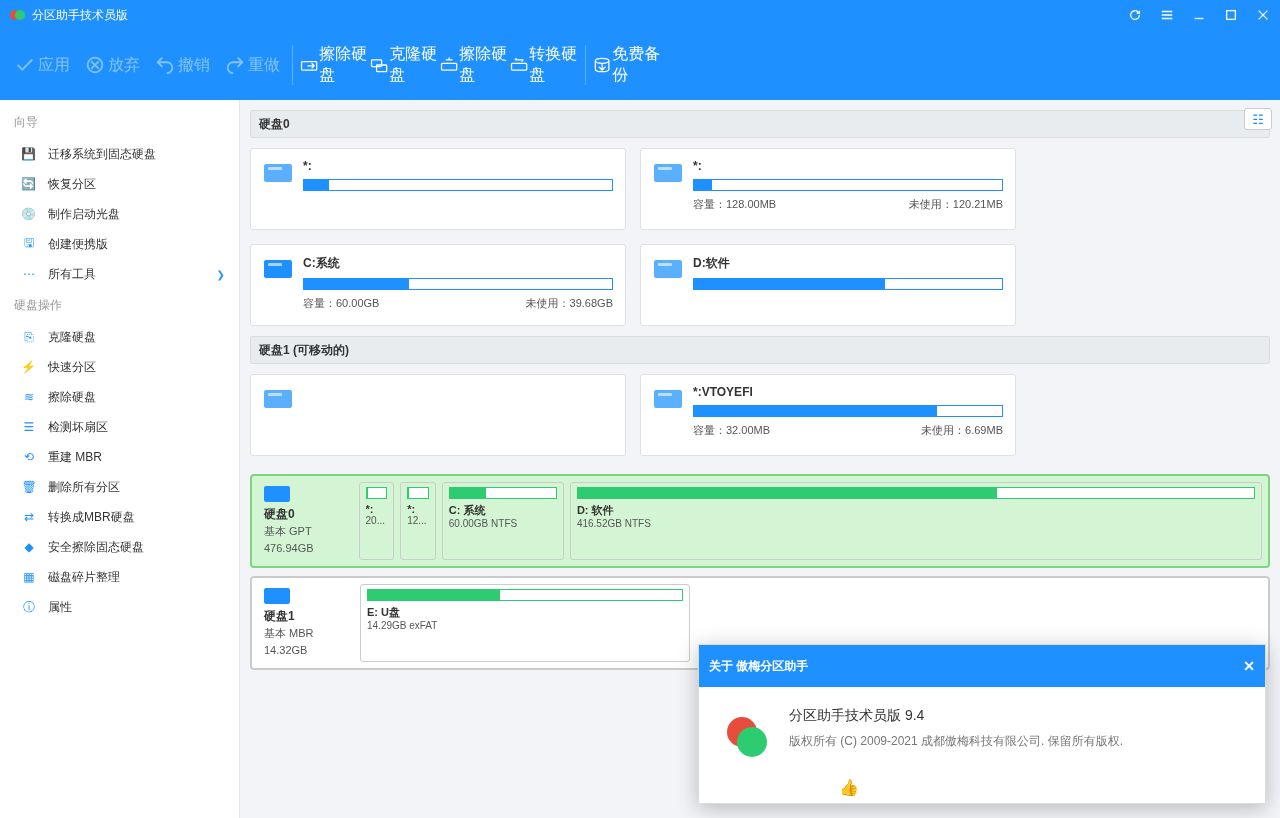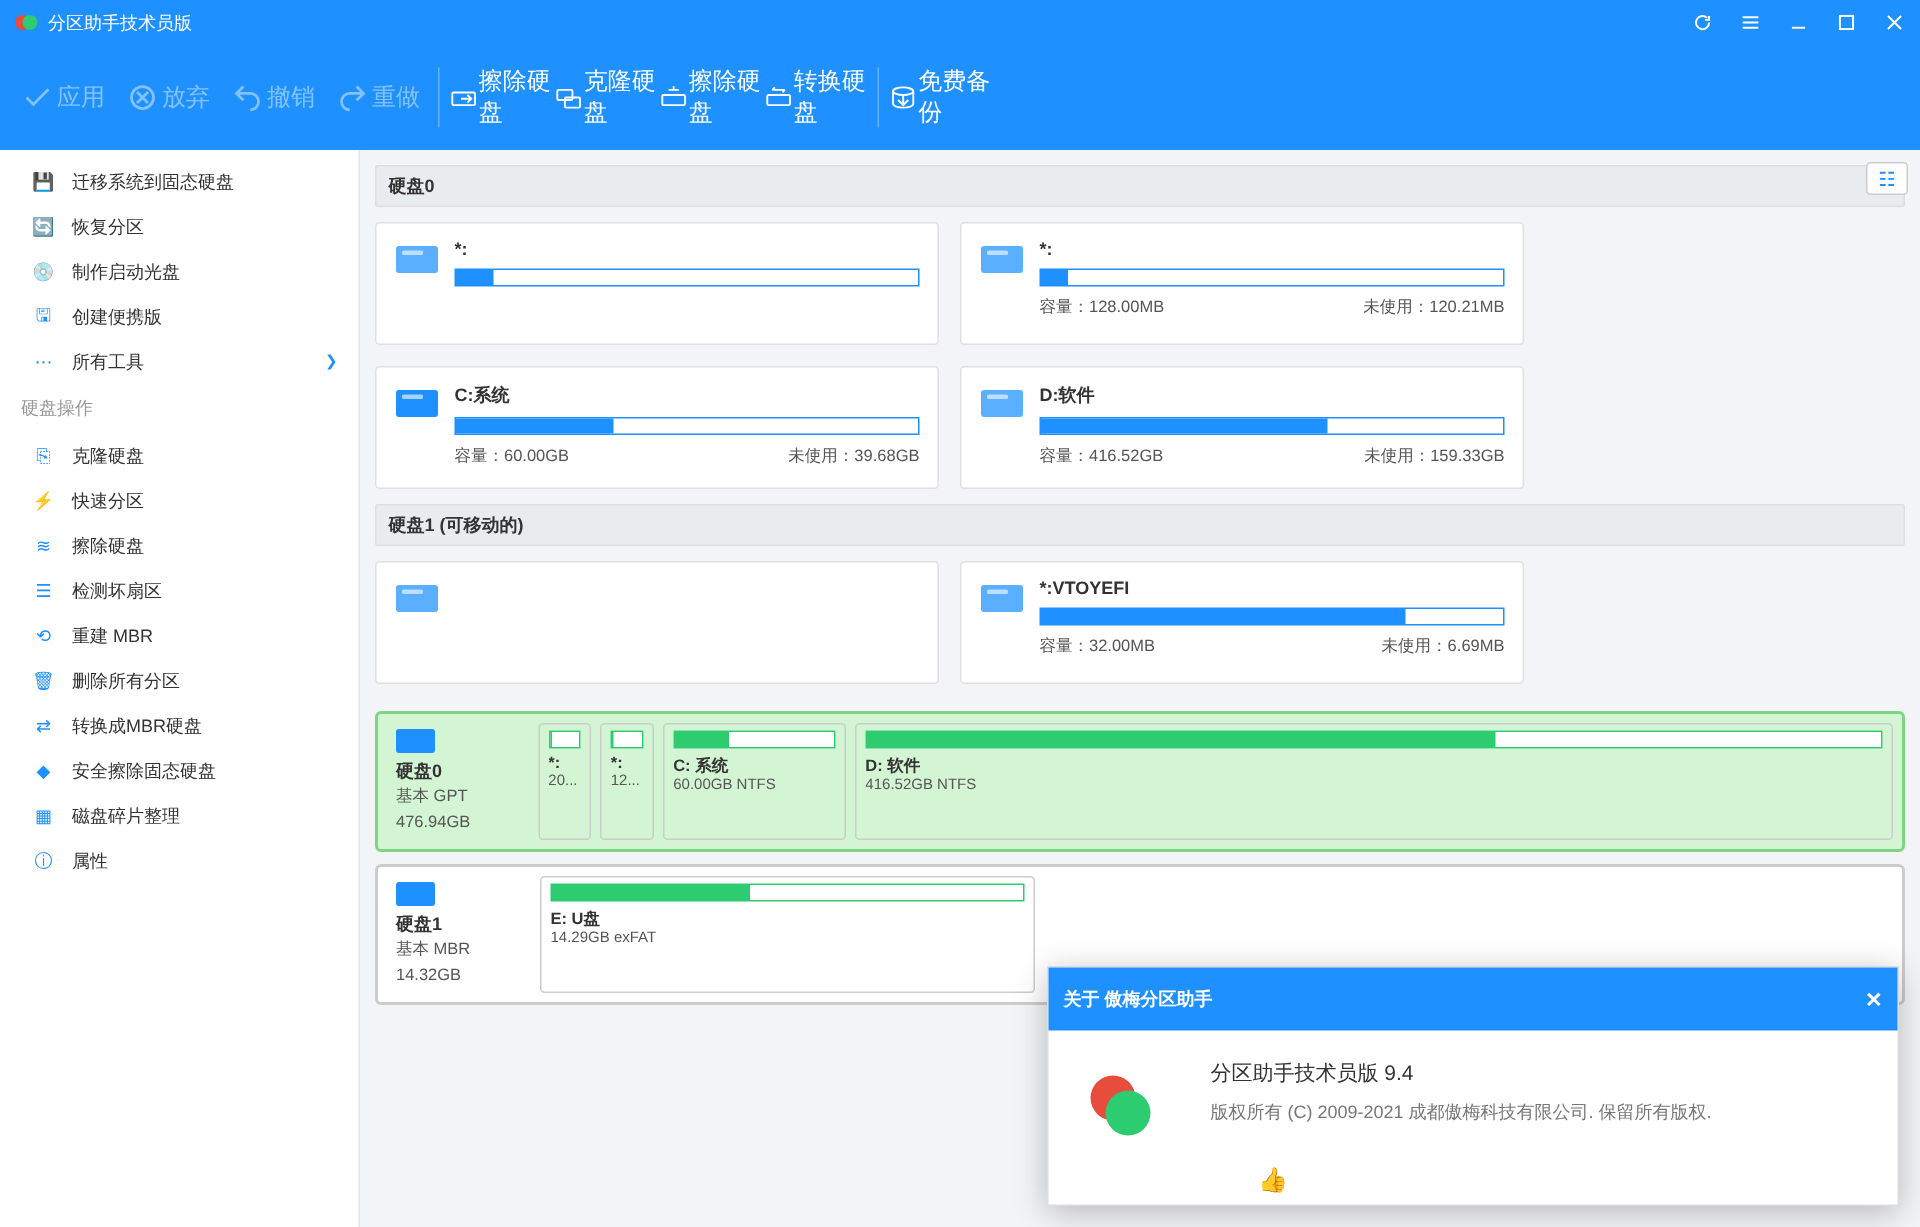--- a/index.html
+++ b/index.html
@@ -59,21 +59,21 @@
 .map-bar { height:12px; border:1px solid #2ecc71; background:#fff; margin-bottom:4px; position:relative; }
 .map-bar .mf { position:absolute; left:0; top:0; bottom:0; background:#2ecc71; }
 .map-part .pn { font-weight:bold; font-size:11px; white-space:nowrap; overflow:hidden; text-overflow:ellipsis; }
 .map-part .ps { font-size:10px; color:#555; white-space:nowrap; overflow:hidden; text-overflow:ellipsis; }
 .map-row.sel { background:#d4f5d4; }
 
 
 .dialog { position:absolute; left:698px; top:644px; width:568px; height:160px; background:#fff; box-shadow:0 4px 20px rgba(0,0,0,.25); border:1px solid #ddd; }
 .dialog .dtitle { height:42px; background:#1e90ff; color:#fff; display:flex; align-items:center; padding:0 10px; font-size:12px;font-weight:bold; }
 .dialog .dtitle .x { margin-left:auto; cursor:pointer; font-size:14px; }
-.dialog .dbody { padding:20px 24px; display:flex; gap:36px; align-items:flex-start; }
+.dialog .dbody { padding:20px 24px; display:flex; gap:18px; align-items:flex-start; }
 .dialog .dlogo { width:48px; height:48px; position:relative; margin-top:6px; }
 .dialog .dlogo::before { content:""; position:absolute; width:30px; height:30px; background:#e74c3c; border-radius:50%; left:4px; top:4px; }
 .dialog .dlogo::after { content:""; position:absolute; width:30px; height:30px; background:#2ecc71; border-radius:50%; left:14px; top:14px; }
 .dialog .dtxt .line1 { font-size:14px; color:#333; margin-bottom:8px; }
 .dialog .dtxt .line2 { font-size:12px; color:#777; }
 .thumb { position:absolute; left:140px; bottom:6px; color:#1e90ff; font-size:16px; }
 
 svg { width:100%; height:100%; }
 </style>
 </head>
@@ -191,20 +191,21 @@
           <path d="M4 7v10c0 1.7 3.6 3 8 3s8-1.3 8-3V7"></path>
           <path d="M8 14l4 4 4-4M12 10v8"></path>
         </svg>
       </span>
       <span>免费备份</span>
     </div>
 </div>
 
 <div class="main">
   <div class="sidebar">
+    <div class="section-header">向导</div>
     <div id="wizard-list">
         <div class="side-item">
           <span class="sic">💾</span>
           <span>迁移系统到固态硬盘</span>
         </div>
         <div class="side-item">
           <span class="sic">🔄</span>
           <span>恢复分区</span>
         </div>
         <div class="side-item">
@@ -313,24 +314,20 @@
             </div>
           </div>
           <div class="part-card">
             <div class="part-icon">
               <span class="disk-glyph lite"></span>
             </div>
             <div class="part-body">
               <div class="part-name">D:软件</div>
               <div class="bar">
                 <div class="fill" style="width:62%"></div>
-              </div>
-              <div class="part-meta">
-                <span>容量：416.52GB</span>
-                <span>未使用：159.33GB</span>
               </div>
             </div>
           </div>
         </div>
         <div class="disk-header">硬盘1 (可移动的)</div>
         <div class="part-grid">
           <div class="part-card">
             <div class="part-icon">
               <span class="disk-glyph lite"></span>
             </div>

